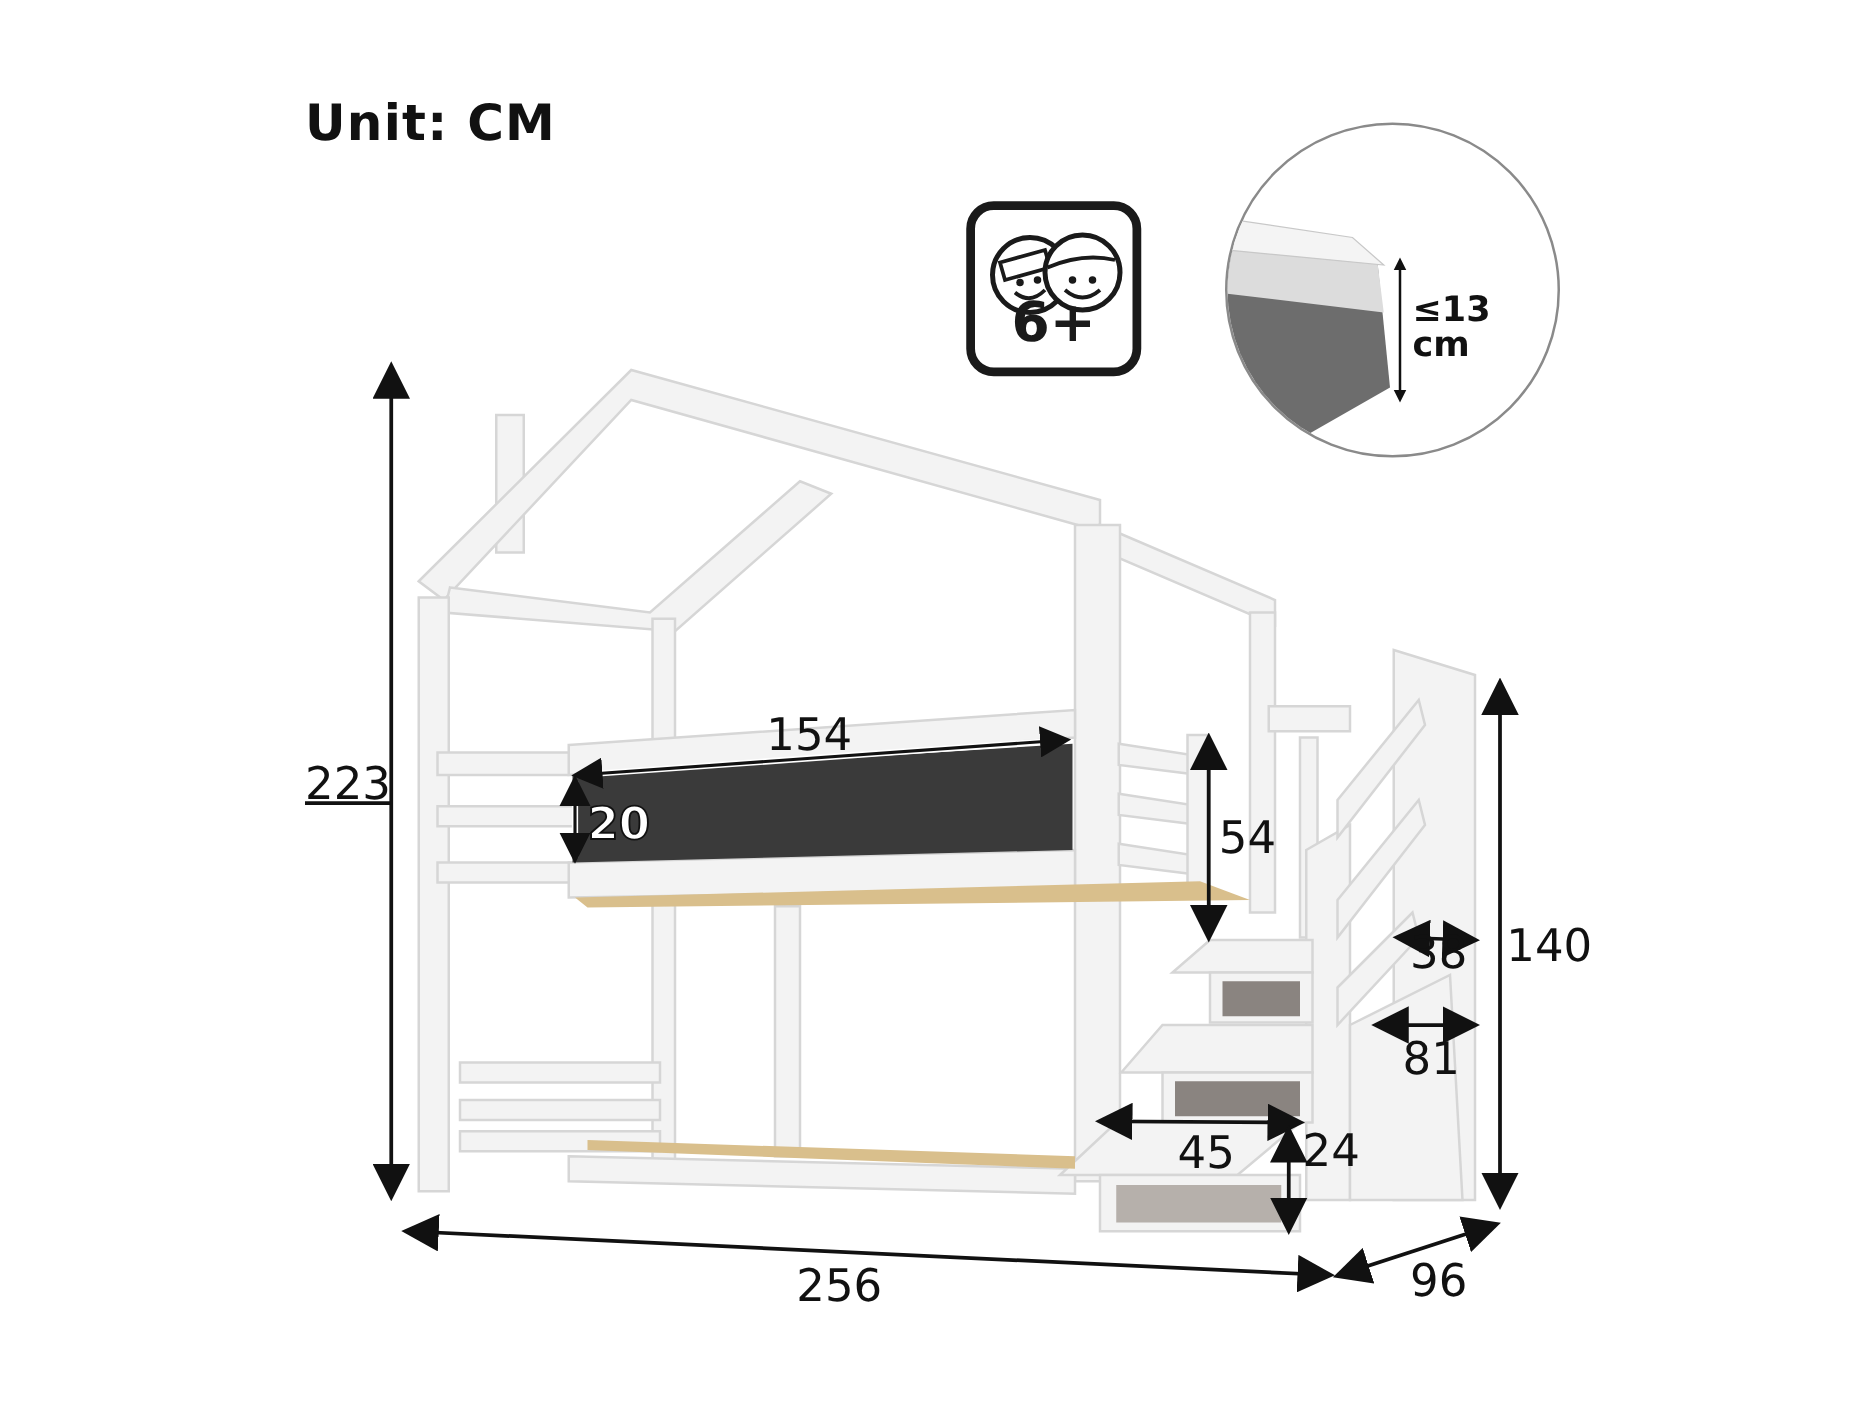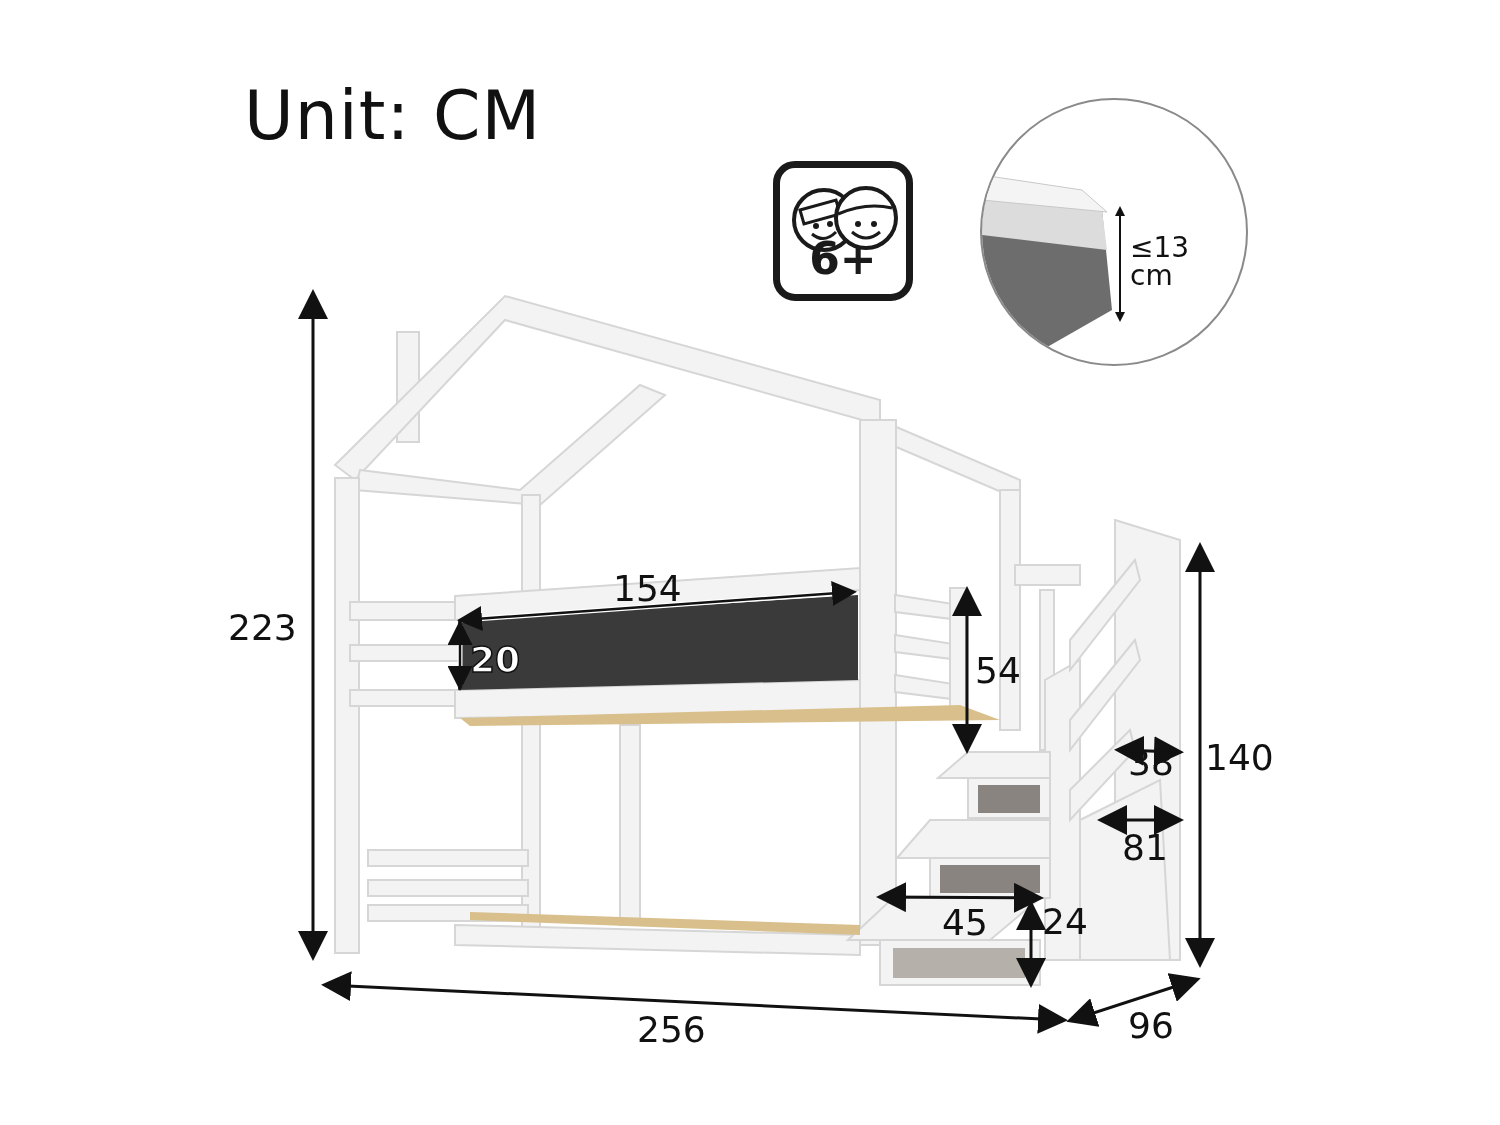--- a/index.html
+++ b/index.html
@@ -1,24 +1,24 @@
 <!DOCTYPE html>
 <html><head>
 <meta charset="utf-8">
 <style>
   html,body{margin:0;padding:0;background:#ffffff;}
   body{width:1500px;height:1125px;position:relative;overflow:hidden;font-family:"DejaVu Sans","Liberation Sans",sans-serif;color:#111;}
   .abs{position:absolute;}
-  .title{left:244px;top:76px;font-size:68px;font-weight:400;letter-spacing:1px;color:#111;}
+  .title{left:244px;top:76px;font-size:40px;font-weight:700;letter-spacing:1px;color:#111;}
   .dim{font-size:36px;color:#111;line-height:1;}
   .dim-w{color:#fff;-webkit-text-stroke:1.5px #111;font-weight:700;}
   .badge{left:773px;top:161px;width:140px;height:140px;border:7px solid #1a1a1a;border-radius:22px;box-sizing:border-box;background:#fff;}
   .badge .age{position:absolute;left:0;right:0;bottom:10px;text-align:center;font-size:44px;font-weight:900;color:#1a1a1a;}
   .mattress-circle{left:980px;top:98px;width:268px;height:268px;border-radius:50%;border:2px solid #8a8a8a;box-sizing:border-box;overflow:hidden;background:#fff;}
-  .mtext{position:absolute;left:148px;top:134px;font-size:28px;line-height:28px;color:#111;}
+  .mtext{position:absolute;left:148px;top:134px;font-size:28px;line-height:28px;color:#111;font-weight:bold;}
   svg{position:absolute;left:0;top:0;}
 </style>
 </head>
 <body>
 
 <div class="abs title">Unit: CM</div>
 
 <div class="abs badge">
   <svg width="126" height="90" viewBox="0 0 126 90" style="left:0;top:4px;">
     <circle cx="44" cy="48" r="30" fill="#fff" stroke="#1a1a1a" stroke-width="4"></circle>
@@ -129,21 +129,21 @@
   <g stroke="#fff" stroke-width="5" fill="none">
     <line x1="462" y1="620" x2="852" y2="592"></line>
     <line x1="460" y1="625" x2="460" y2="686"></line>
   </g>
   <g stroke="#111" stroke-width="2.5" fill="none">
     <line x1="462" y1="620" x2="852" y2="592" marker-start="url(#ah)" marker-end="url(#ah)"></line>
     <line x1="460" y1="625" x2="460" y2="686" marker-start="url(#ah)" marker-end="url(#ah)"></line>
   </g>
 </svg>
 
-<div class="abs dim" style="left:228px;top:610px;">223</div>
+<div class="abs dim" style="left:244px;top:610px;text-decoration:underline;">223</div>
 <div class="abs dim" style="left:637px;top:1012px;">256</div>
 <div class="abs dim" style="left:1128px;top:1008px;text-align:center;">96</div>
 <div class="abs dim" style="left:1205px;top:740px;">140</div>
 <div class="abs dim" style="left:613px;top:571px;">154</div>
 <div class="abs dim dim-w" style="left:470px;top:642px;">20</div>
 <div class="abs dim" style="left:975px;top:653px;">54</div>
 <div class="abs dim" style="left:1128px;top:745px;">38</div>
 <div class="abs dim" style="left:1122px;top:830px;">81</div>
 <div class="abs dim" style="left:942px;top:905px;">45</div>
 <div class="abs dim" style="left:1042px;top:904px;">24</div>

